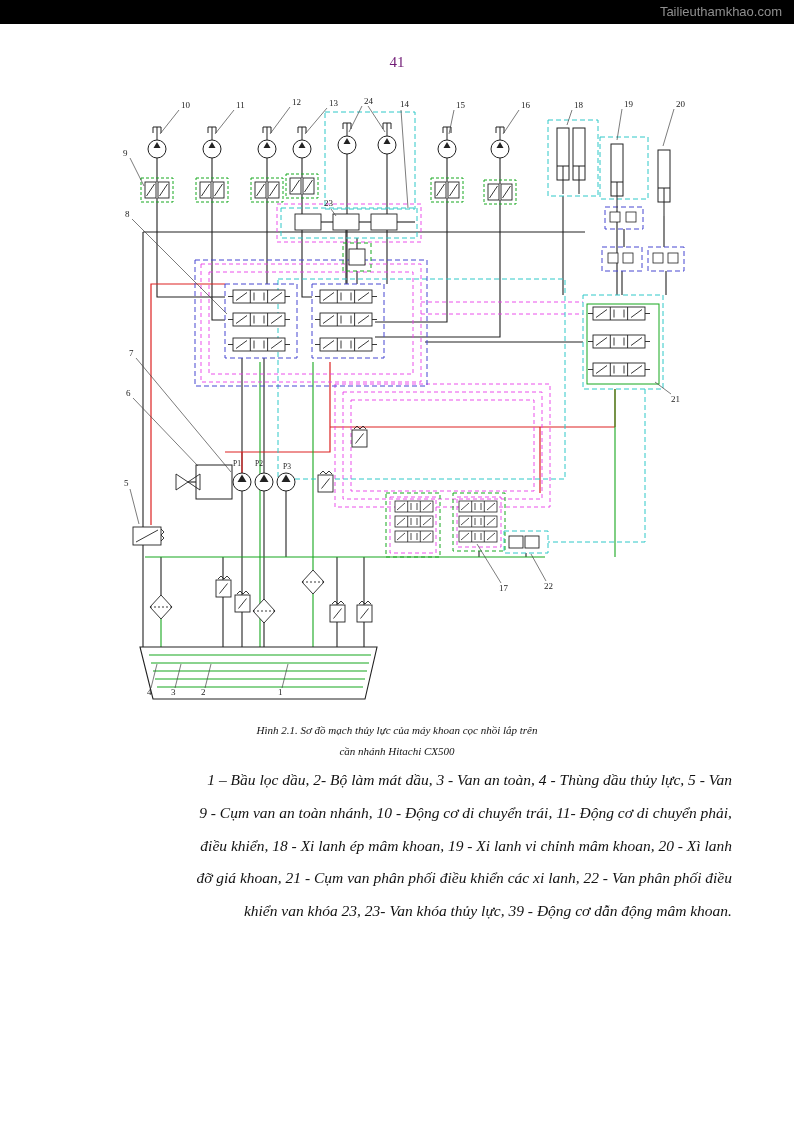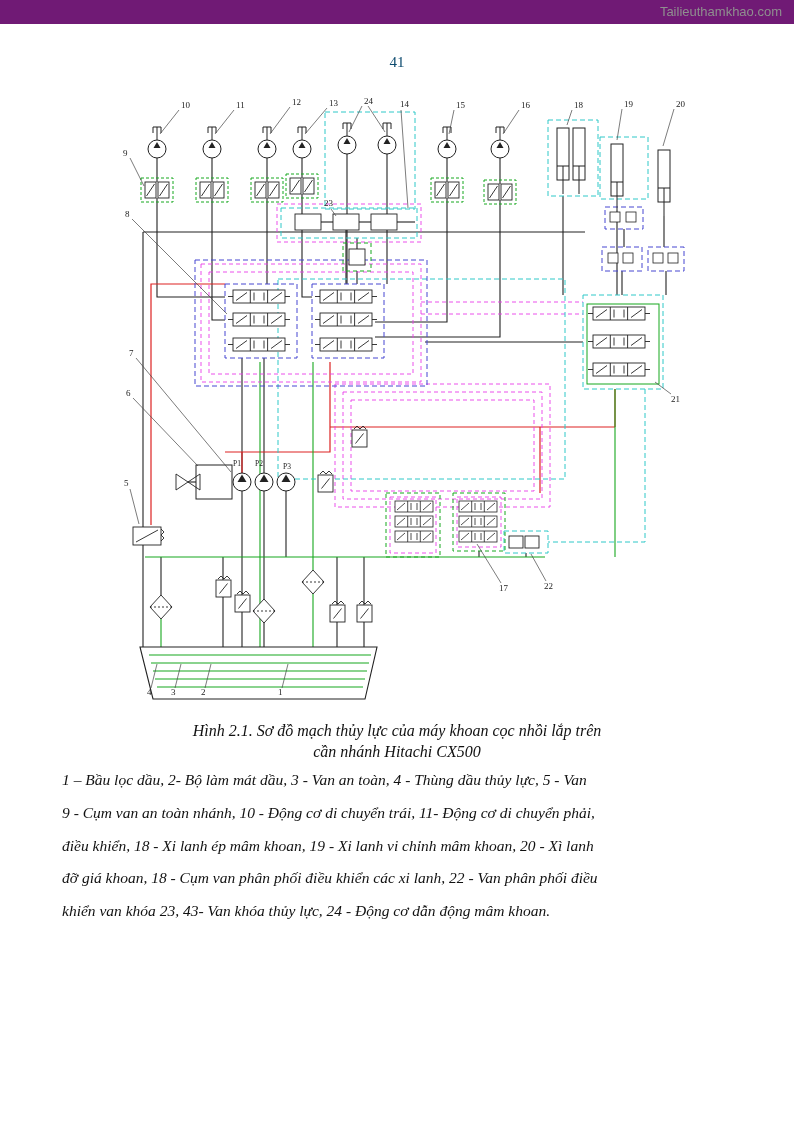--- a/index.html
+++ b/index.html
@@ -1,27 +1,27 @@
 <!DOCTYPE html>
 <html><head>
 <meta charset="utf-8">
 <style>
   html,body{margin:0;padding:0;background:#ffffff;}
   .page{position:relative;width:794px;height:1123px;margin:0 auto;background:#ffffff;overflow:hidden;
         font-family:"Liberation Serif",serif;color:#111;}
-  .wmbar{position:absolute;top:0;left:0;width:100%;height:24px;background:#701a75;
+  .wmbar{position:absolute;top:0;left:0;width:100%;height:24px;background:#000000;
          font-family:"Liberation Sans",sans-serif;font-size:13px;line-height:24px;
          color:#8f8f8f;text-align:right;box-sizing:border-box;padding-right:12px;}
   .pageno{position:absolute;top:54px;left:0;width:100%;text-align:center;
-          font-size:15px;color:#0c4a6e;}
+          font-size:15px;color:#701a75;}
   .diagram{position:absolute;left:105px;top:92px;width:590px;height:622px;}
   .caption{position:absolute;top:720px;left:0;width:100%;text-align:center;
-           font-style:italic;font-size:16px;line-height:21px;color:#111;}
+           font-style:italic;font-size:11px;line-height:21px;color:#111;}
   .legend{position:absolute;top:764px;left:50%;transform:translateX(-50%);width:670px;
-          text-align:left;font-style:italic;font-size:15.5px;line-height:32.8px;color:#111;}
+          text-align:right;font-style:italic;font-size:15.5px;line-height:32.8px;color:#111;}
   svg text.co{font-family:"Liberation Serif",serif;font-size:9px;fill:#222;}
   svg text.pl{font-family:"Liberation Serif",serif;font-size:7.5px;fill:#222;}
   svg line.ld{stroke:#444;stroke-width:0.7;}
 </style>
 </head>
 <body>
 
 <div class="page">
 
   <div class="wmbar">
@@ -368,17 +368,17 @@
 
   <div class="caption">
     <div>Hình 2.1. Sơ đồ mạch thủy lực của máy khoan cọc nhồi lắp trên</div>
     <div>cần nhánh Hitachi CX500</div>
   </div>
 
   <div class="legend">
     <div>1 – Bầu lọc dầu, 2- Bộ làm mát dầu, 3 - Van an toàn, 4 - Thùng dầu thủy lực, 5 - Van</div>
     <div>9 - Cụm van an toàn nhánh, 10 - Động cơ di chuyển trái, 11- Động cơ di chuyển phải,</div>
     <div>điều khiển, 18 - Xi lanh ép mâm khoan, 19 - Xi lanh vi chỉnh mâm khoan, 20 - Xì lanh</div>
-    <div>đỡ giá khoan, 18 - Cụm van phân phối điều khiển các xi lanh, 22 - Van phân phối điều</div>
-    <div>khiển van khóa 23, 43- Van khóa thủy lực, 24 - Động cơ dẫn động mâm khoan.</div>
+    <div>đỡ giá khoan, 21 - Cụm van phân phối điều khiển các xi lanh, 22 - Van phân phối điều</div>
+    <div>khiển van khóa 23, 23- Van khóa thủy lực, 39 - Động cơ dẫn động mâm khoan.</div>
   </div>
 
 </div>
 
 </body></html>

